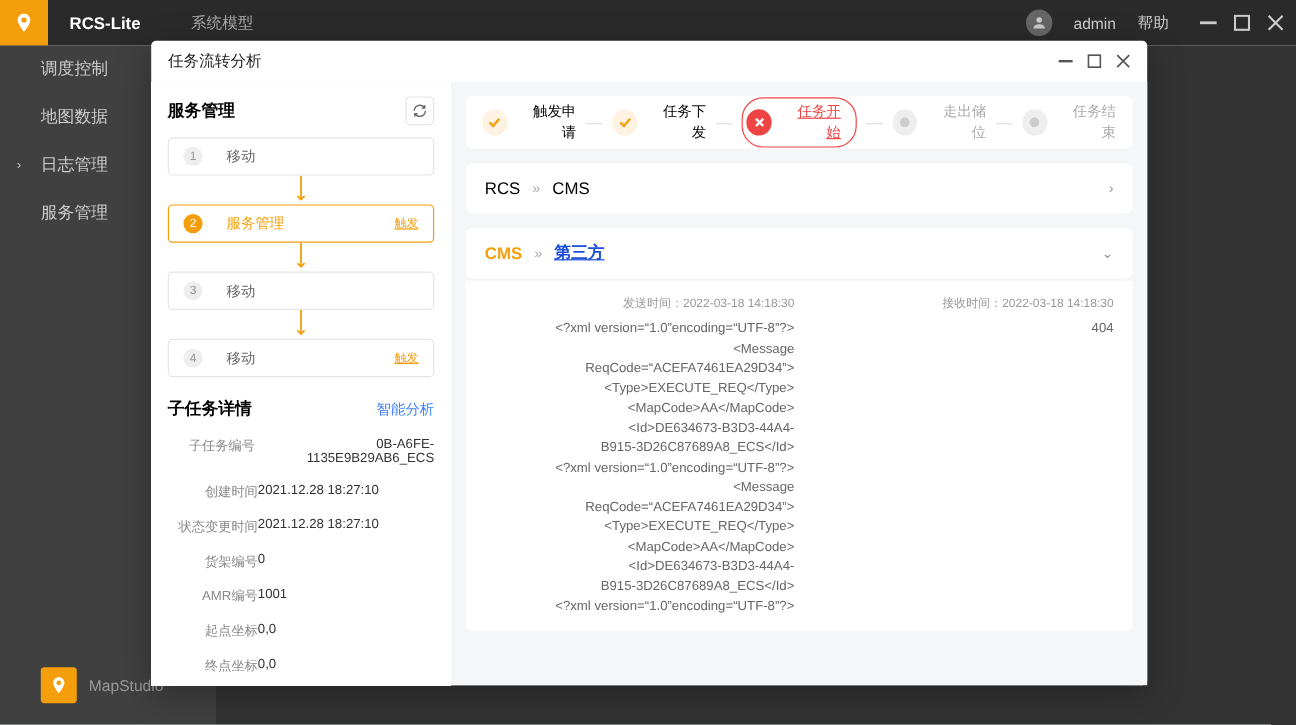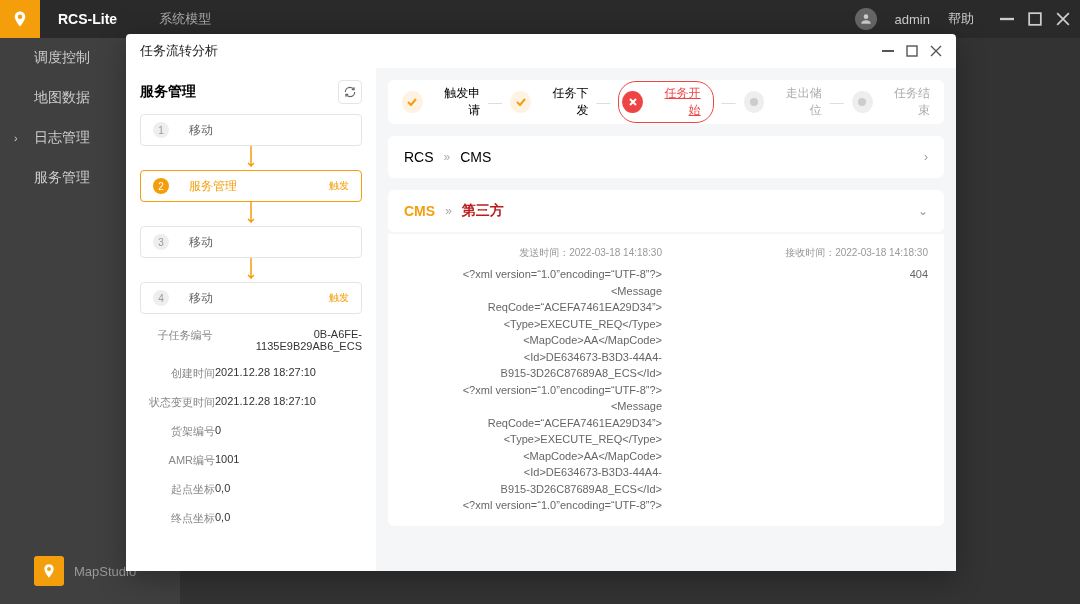--- a/index.html
+++ b/index.html
@@ -38,21 +38,21 @@
 
 
 .panel-left { width: 250px; background: #fff; padding: 12px 14px; overflow: auto; }
 .pl-head { display: flex; align-items: center; margin-bottom: 10px; }
 .pl-title { font-size: 14px; font-weight: 600; }
 .refresh { margin-left: auto; width: 24px; height: 24px; border: 1px solid #e5e5e5; border-radius: 4px; display: flex; align-items: center; justify-content: center; cursor: pointer; }
 .refresh svg { width: 14px; height: 14px; stroke: #666; fill: none; }
 
 .flow-step { height: 32px; border: 1px solid #e5e5e5; border-radius: 4px; display: flex; align-items: center; padding: 0 12px; font-size: 12px; color: #666; margin-bottom: 0; position: relative; }
 .flow-step .num { width: 16px; height: 16px; border-radius: 50%; background: #eee; color: #999; font-size: 10px; display: flex; align-items: center; justify-content: center; margin-right: 20px; }
-.flow-step .tag { margin-left: auto; font-size: 10px; color: #f59e0b; }
+.flow-step .tag { margin-left: auto; font-size: 10px; color: #f59e0b; text-decoration: underline; }
 .flow-step.active { border-color: #f59e0b; color: #f59e0b; }
 .flow-step.active .num { background: #f59e0b; color: #fff; }
 .flow-arrow { height: 24px; display: flex; justify-content: center; }
 .flow-arrow svg { width: 8px; height: 24px; }
 
 .sub-head { margin-top: 18px; display: flex; align-items: center; }
 .sub-title { font-size: 14px; font-weight: 600; }
 .sub-link { margin-left: auto; font-size: 12px; color: #3b82f6; cursor: pointer; }
 .kv { display: flex; font-size: 11px; margin-top: 14px; }
 .kv .k { width: 75px; color: #888; }
@@ -70,21 +70,21 @@
 .stage.err .ic svg { stroke: #fff; }
 .stage.pend { color: #aaa; }
 .stage.pend .ic { background: #eee; }
 .stage-sep { color: #ddd; font-size: 14px; margin: 0 -6px; }
 
 .route-row { background: #fff; border-radius: 6px; height: 42px; display: flex; align-items: center; padding: 0 16px; margin-top: 12px; font-size: 14px; cursor: pointer; }
 .route-row .arr { margin: 0 10px; color: #aaa; font-size: 12px; }
 .route-row .chev-r { margin-left: auto; color: #999; font-size: 12px; }
 .route-row.active { color: #f59e0b; }
 .route-row.active .src { color: #f59e0b; font-weight: 600; }
-.route-row.active .dst { color: #b91c1c; font-weight: 600; }
+.route-row.active .dst { color: #1d4ed8; font-weight: 600; text-decoration: underline; }
 
 .log-area { background: #fff; margin-top: 2px; border-radius: 0 0 6px 6px; padding: 12px 16px; display: flex; gap: 8px; font-size: 11px; color: #666; }
 .log-col { flex: 1; }
 .log-label { color: #999; font-size: 10px; margin-bottom: 6px; }
 .log-body { white-space: pre-wrap; word-break: break-all; line-height: 1.5; }
 </style>
 </head>
 <body>
 
 <div class="topbar">
@@ -194,20 +194,24 @@
           <svg viewBox="0 0 8 24">
             <path stroke="#f59e0b" stroke-width="1.5" fill="none" d="M4 0v20M1 17l3 3 3-3"></path>
           </svg>
         </div>
       <div class="flow-step">
           <span class="num">4</span>
           <span>移动</span>
           <span class="tag">触发</span>
         </div>
 
+      <div class="sub-head">
+        <span class="sub-title">子任务详情</span>
+        <span class="sub-link">智能分析</span>
+      </div>
       <div class="kv">
           <span class="k">子任务编号</span>
           <span class="v">0B-A6FE-1135E9B29AB6_ECS</span>
         </div>
       <div class="kv">
           <span class="k">创建时间</span>
           <span class="v">2021.12.28 18:27:10</span>
         </div>
       <div class="kv">
           <span class="k">状态变更时间</span>

